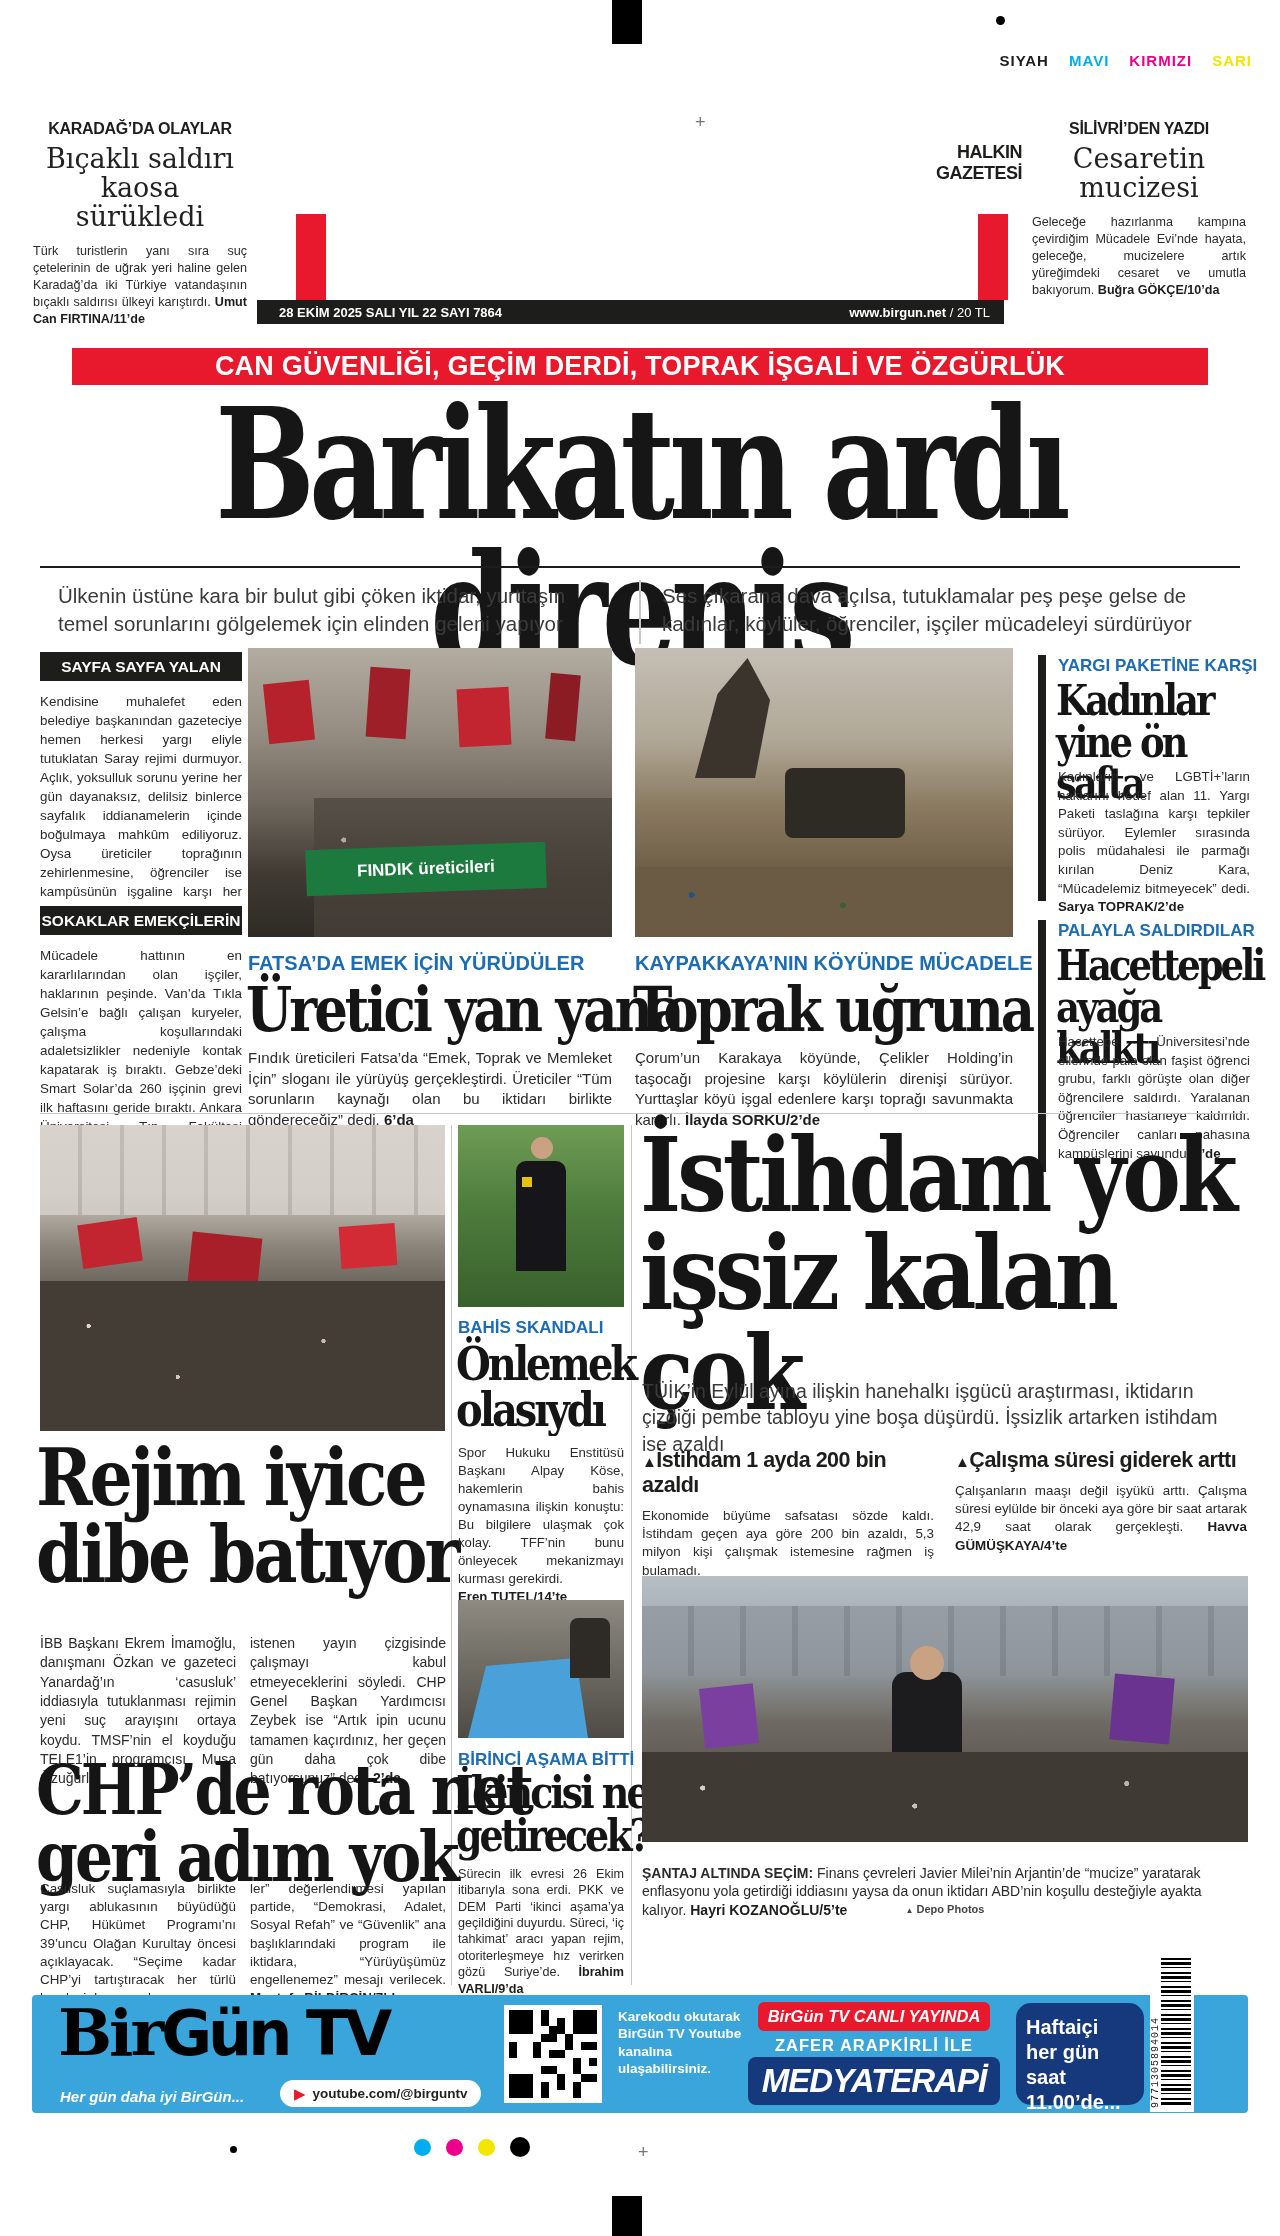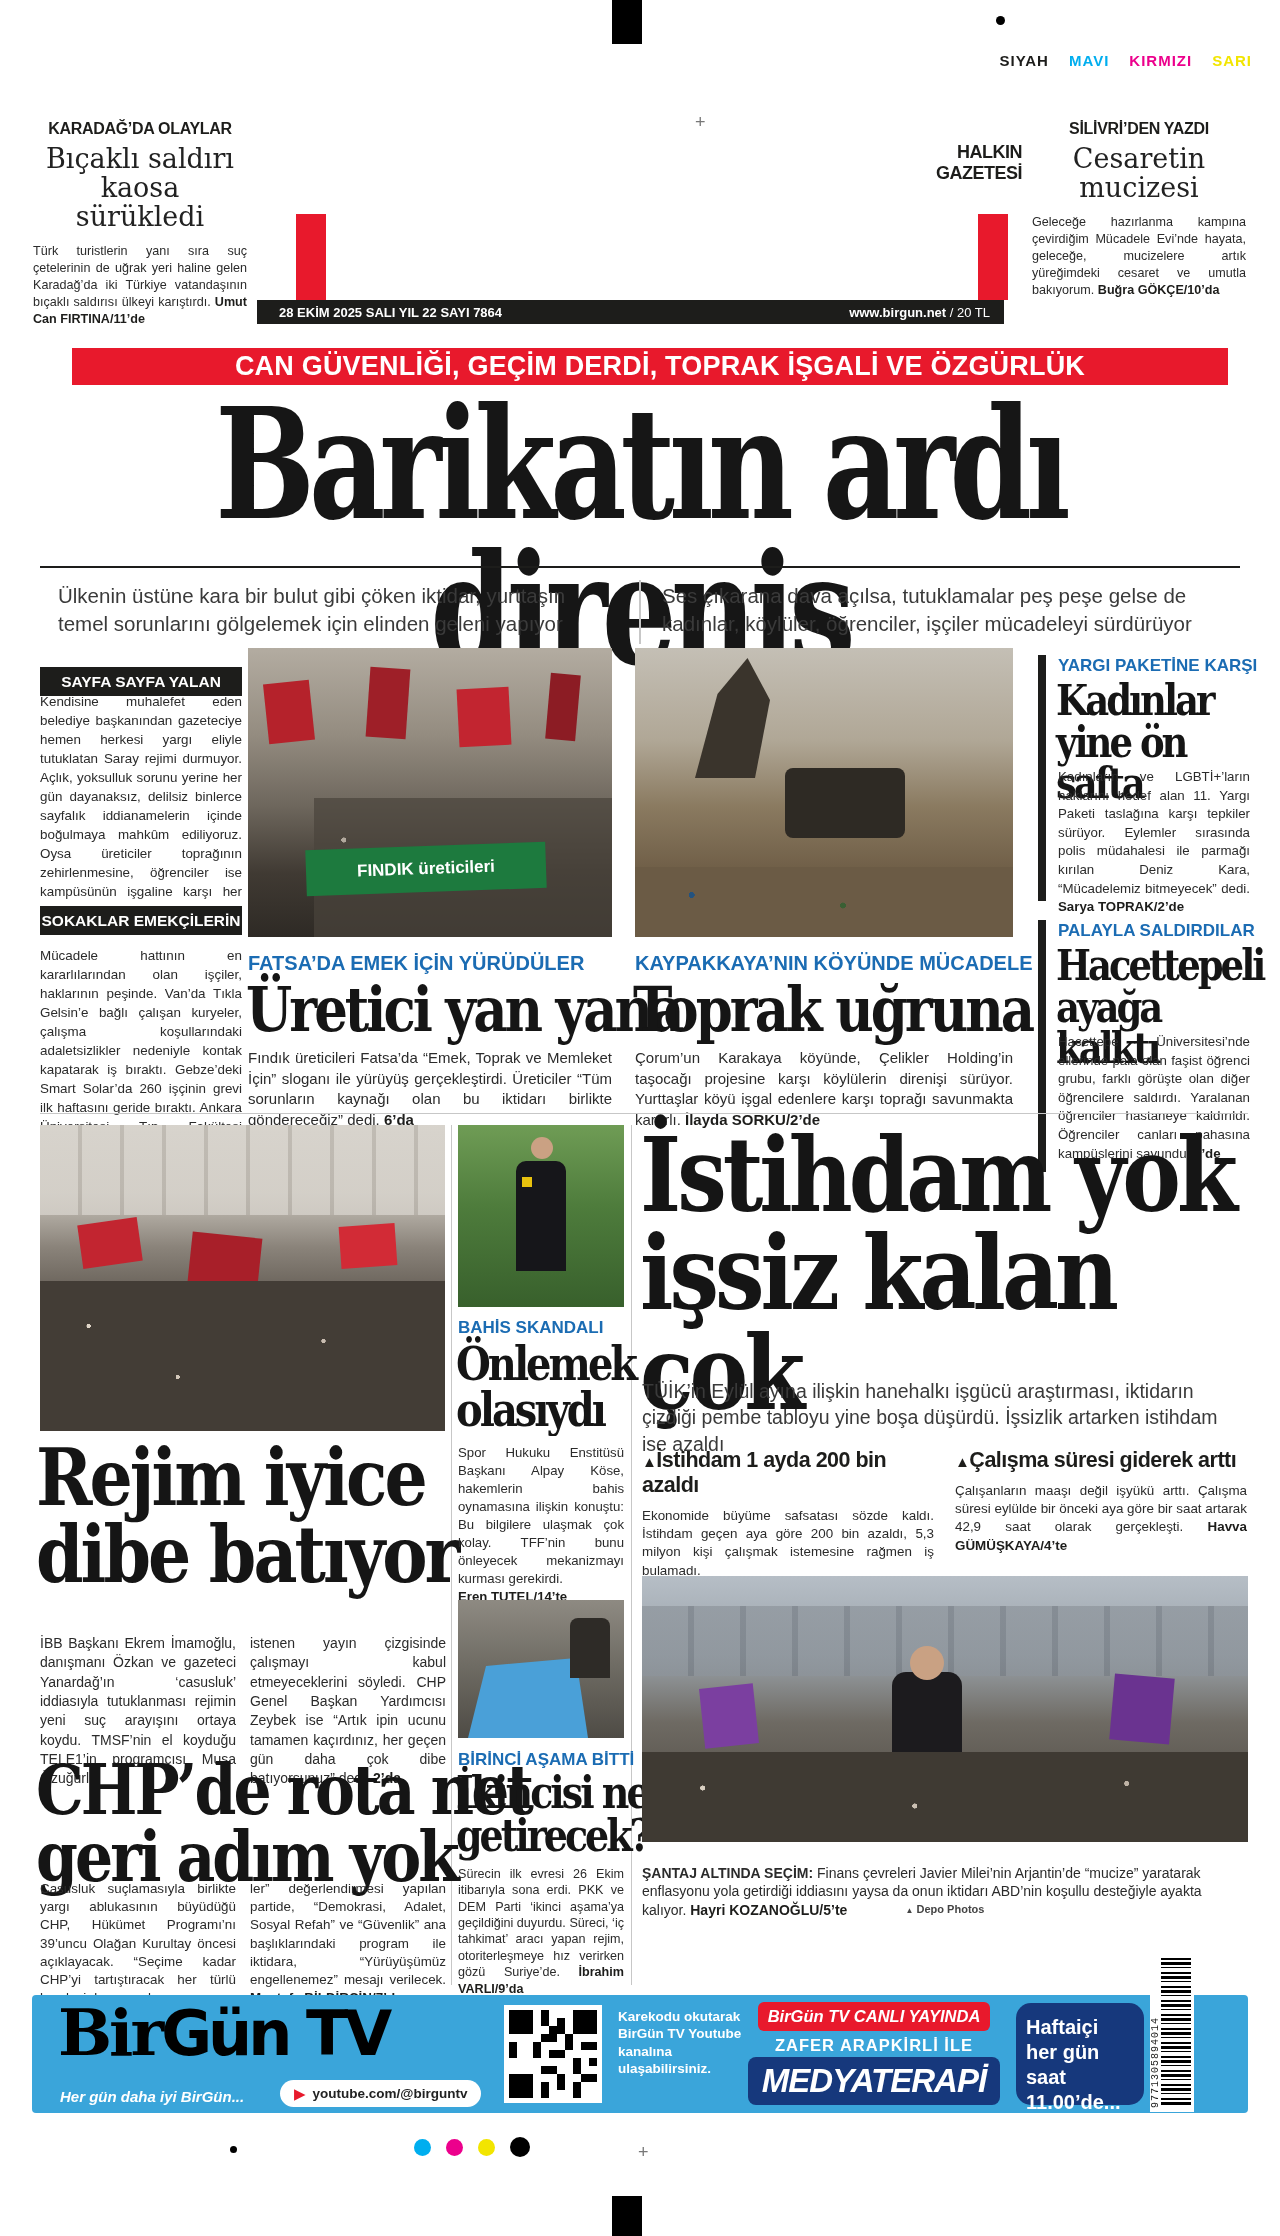--- a/index.html
+++ b/index.html
@@ -68,30 +68,30 @@
   </div>
 
   <div class="abs redsq" style="left:296px;top:214px;width:30px;height:86px;"></div>
   <div class="abs redsq" style="left:978px;top:214px;width:30px;height:86px;"></div>
   <div class="abs" style="left:872px;top:142px;width:150px;font-weight:bold;font-size:18px;letter-spacing:-0.5px;text-align:right;">HALKIN GAZETESİ</div>
   <div id="dateline" class="abs" style="left:257px;top:300px;width:747px;height:24px;">
     <span>28 EKİM 2025 SALI YIL 22 SAYI 7864</span>
     <span><span>www.birgun.net</span> <span style="font-weight:normal;">/ 20 TL</span></span>
   </div>
 
-  <div class="abs" style="left:72px;top:348px;width:1136px;height:37px;background:#e8192c;color:#fff;font-weight:bold;font-size:27px;letter-spacing:0.2px;text-align:center;line-height:37px;padding-left:20px;">CAN GÜVENLİĞİ, GEÇİM DERDİ, TOPRAK İŞGALİ VE ÖZGÜRLÜK</div>
+  <div class="abs" style="left:72px;top:348px;width:1136px;height:37px;background:#e8192c;color:#fff;font-weight:bold;font-size:27px;letter-spacing:0.2px;text-align:center;line-height:37px;">CAN GÜVENLİĞİ, GEÇİM DERDİ, TOPRAK İŞGALİ VE ÖZGÜRLÜK</div>
 
   <div class="abs serif mega" style="left:0;top:392px;width:1280px;text-align:center;font-size:118px;color:#161616;">Barikatın ardı direniş</div>
 
   <div class="abs rule" style="left:40px;top:566px;width:1200px;height:2px;"></div>
   <div class="abs" style="left:58px;top:582px;width:558px;font-size:20.5px;line-height:1.35;color:#3a3a3a;">Ülkenin üstüne kara bir bulut gibi çöken iktidar, yurttaşın temel sorunlarını gölgelemek için elinden geleni yapıyor</div>
   <div class="abs hairline" style="left:639px;top:580px;width:2px;height:64px;"></div>
   <div class="abs" style="left:662px;top:582px;width:566px;font-size:20.5px;line-height:1.35;color:#3a3a3a;">Ses çıkarana dava açılsa, tutuklamalar peş peşe gelse de kadınlar, köylüler, öğrenciler, işçiler mücadeleyi sürdürüyor</div>
 
-  <div class="abs blackbox" style="left:40px;top:667px;width:202px;height:29px;font-size:15.5px;line-height:29px;">SAYFA SAYFA YALAN</div>
+  <div class="abs blackbox" style="left:40px;top:652px;width:202px;height:29px;font-size:15.5px;line-height:29px;">SAYFA SAYFA YALAN</div>
   <div class="abs body-txt" style="left:40px;top:692px;width:202px;font-size:13.4px;line-height:1.42;">Kendisine muhalefet eden belediye başkanından gazeteciye hemen herkesi yargı eliyle tutuklatan Saray rejimi durmuyor. Açlık, yoksulluk sorunu yerine her gün dayanaksız, delilsiz binlerce sayfalık iddianamelerin içinde boğulmaya mahkûm ediliyoruz. Oysa üreticiler toprağının zehirlenmesine, öğrenciler ise kampüsünün işgaline karşı her yerde kararlılıkla direniyor.</div>
   <div class="abs blackbox" style="left:40px;top:906px;width:202px;height:29px;font-size:15.5px;line-height:29px;">SOKAKLAR EMEKÇİLERİN</div>
   <div class="abs body-txt" style="left:40px;top:946px;width:202px;font-size:13.4px;line-height:1.42;"><span>Mücadele hattının en kararlılarından olan işçiler, haklarının peşinde. Van’da Tıkla Gelsin’e bağlı çalışan kuryeler, çalışma koşullarındaki adaletsizlikler nedeniyle kontak kapatarak iş bıraktı. Gebze’deki Smart Solar’da 260 işçinin grevi ilk haftasını geride bıraktı. Ankara Üniversitesi Tıp Fakültesi emekçileri haklarının ödenmemesine karşı bir araya geldi, eylem yaptı. </span><span class="byline">4’te</span></div>
 
   <div class="abs photo" style="left:248px;top:648px;width:364px;height:289px;background:linear-gradient(#b3aca1 0%,#948c80 30%,#6d665c 55%,#403a33 78%,#2e2a25 100%);">
     <div class="flag" style="left:18px;top:34px;width:46px;height:60px;background:#b5222b;transform:rotate(-6deg);"></div>
     <div class="flag" style="left:120px;top:20px;width:40px;height:70px;background:#9e1f28;transform:rotate(4deg);"></div>
     <div class="flag" style="left:210px;top:40px;width:52px;height:58px;background:#c22530;transform:rotate(-3deg);"></div>
     <div class="flag" style="left:300px;top:26px;width:30px;height:66px;background:#8c1c24;transform:rotate(5deg);"></div>
     <div class="flag" style="left:66px;top:150px;right:0;height:140px;background:radial-gradient(6px 6px at 10% 30%,#d9cfc2 0 40%,transparent 45%),radial-gradient(6px 6px at 40% 60%,#cfc5b8 0 40%,transparent 45%),#4a443c;opacity:.7;"></div>

